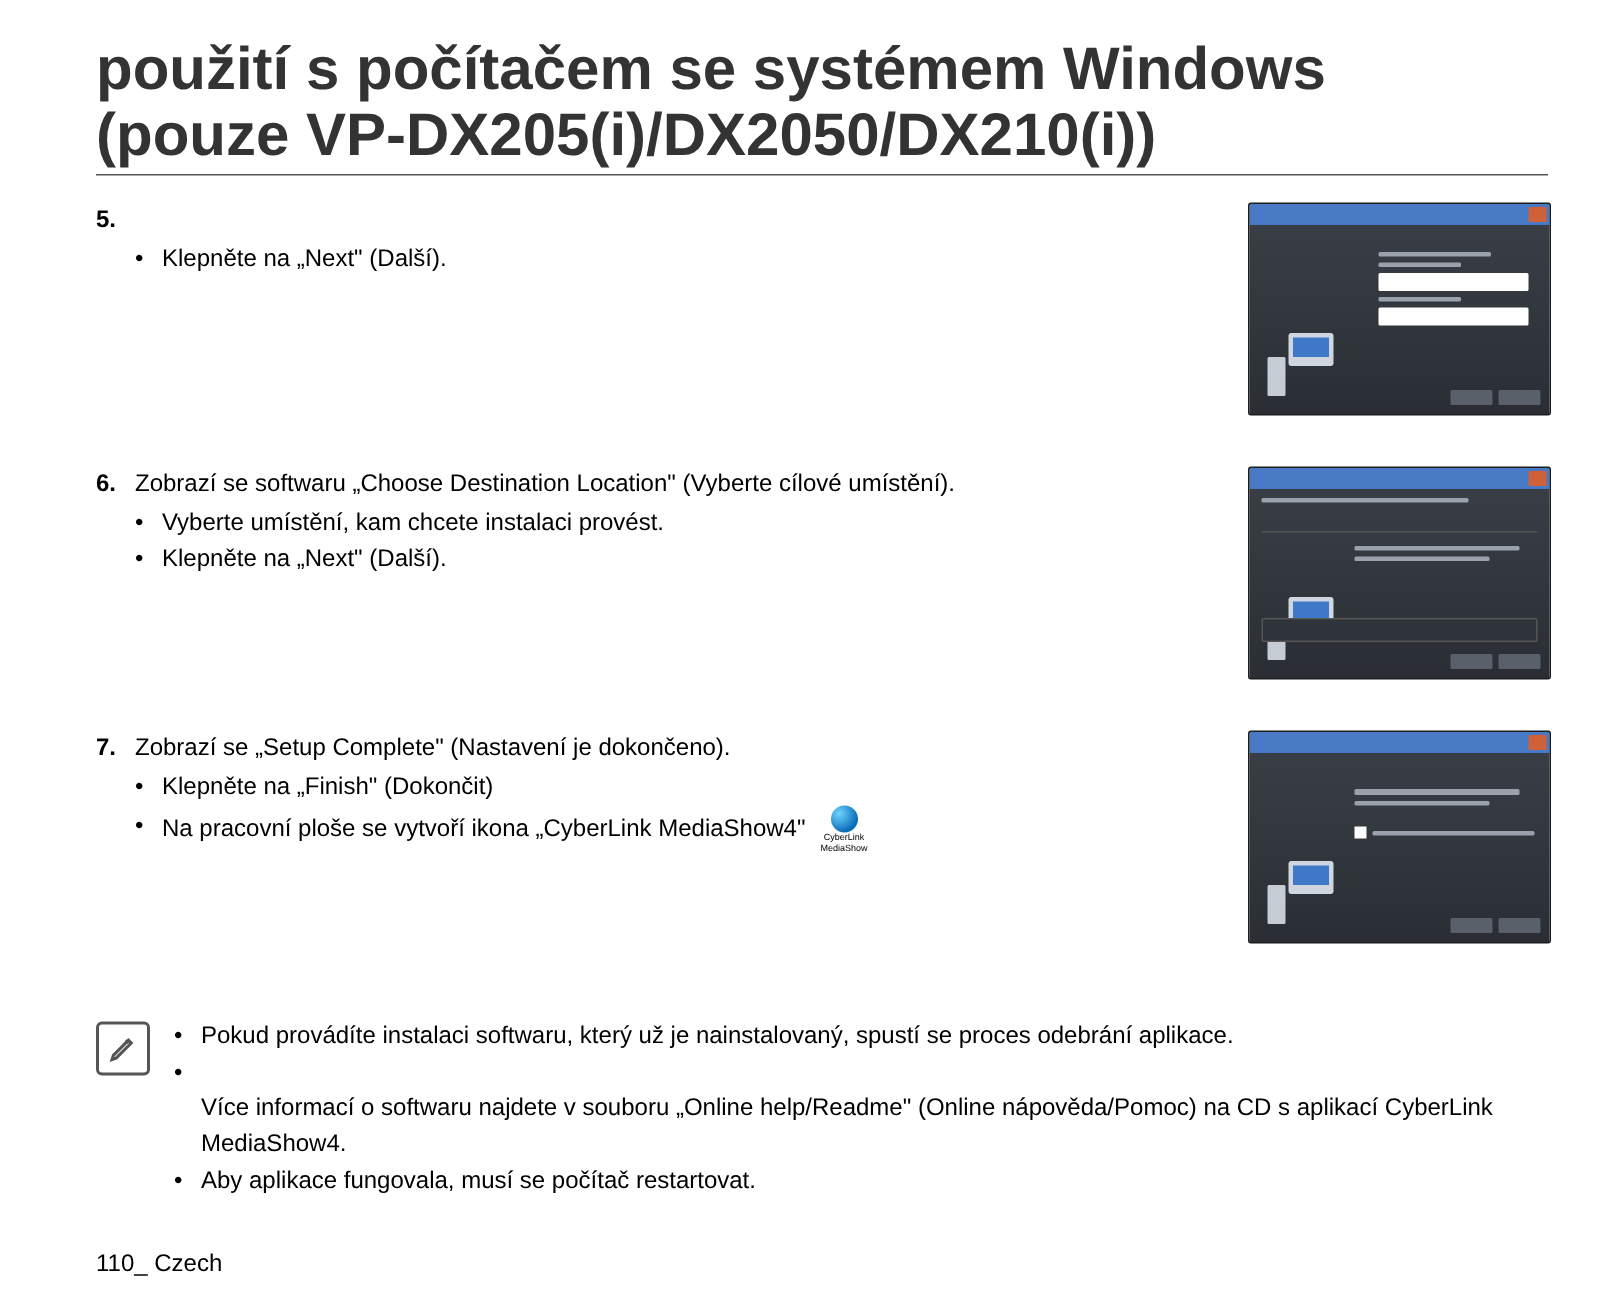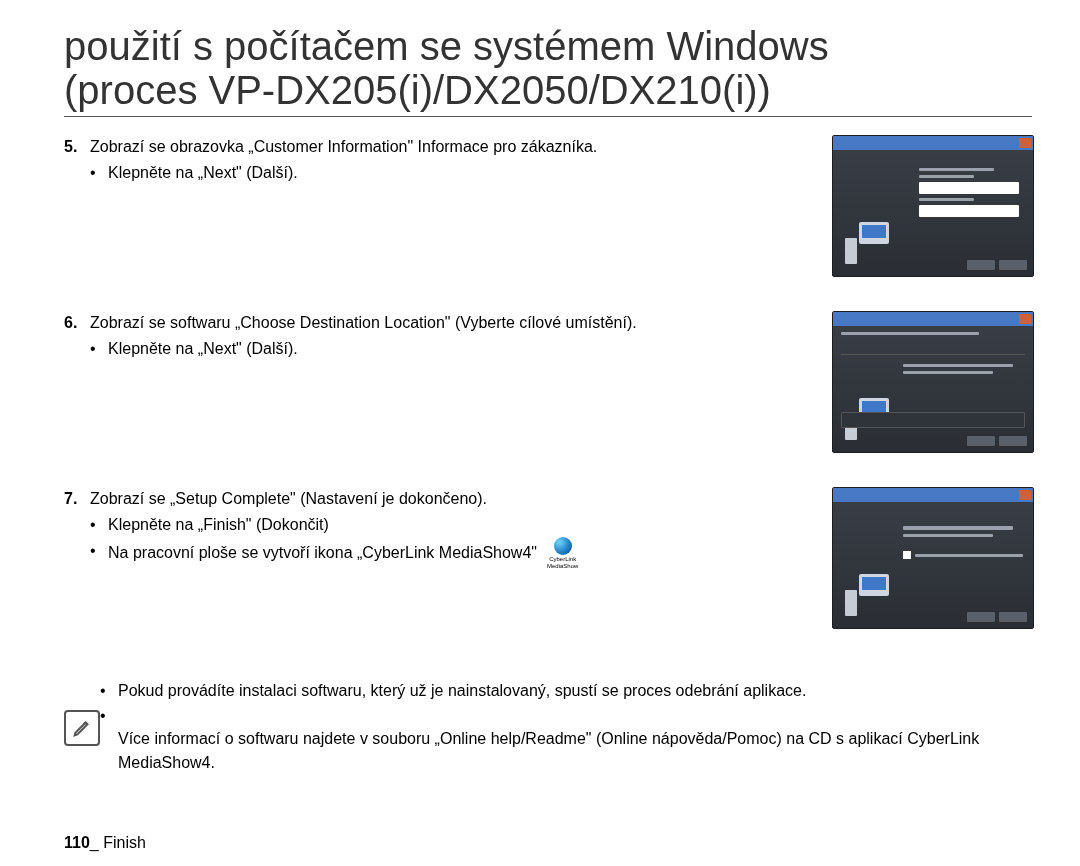--- a/index.html
+++ b/index.html
@@ -1,17 +1,17 @@
 <!DOCTYPE html>
 <html><head>
 <meta charset="utf-8">
 <style>
   html,body{margin:0;padding:0;background:#fff;font-family:Arial,Helvetica,sans-serif;color:#000}
   .page{width:1080px;height:866px;position:relative;box-sizing:border-box;padding:24px 48px 0 64px}
-  .title{font-size:40px;line-height:1.1;font-weight:400;color:#333;margin:0 0 4px}
+  .title{font-size:40px;line-height:1.1;font-weight:700;color:#333;margin:0 0 4px}
   .rule{border:none;border-top:1px solid #555;margin:4px 0 18px}
   .row{display:flex;align-items:flex-start;gap:24px;margin:0 0 34px}
   .textcol{flex:1}
   .num-line{display:flex;gap:6px;font-size:16px;line-height:1.5}
   .num{font-weight:700;min-width:20px}
   .sub{margin:2px 0 0 26px;padding:0;list-style:none}
   .sub li{font-size:16px;line-height:1.5;position:relative;padding-left:18px}
   .sub li::before{content:"•";position:absolute;left:0}
   .sub li.inline-icon{display:flex;flex-wrap:wrap;align-items:center;gap:4px}
   .sub li.inline-icon::before{top:2px}
@@ -34,44 +34,43 @@
   .btn-row{position:absolute;bottom:6px;right:6px;display:flex;gap:4px}
   .fake-btn{width:28px;height:10px;background:#5a6069;border-radius:1px}
   
   .inst1 .panel{position:absolute;top:28px;right:14px;width:100px}
   .inst2 .header{position:absolute;top:18px;left:8px;right:8px;height:24px;border-bottom:1px solid #555}
   .inst2 .body{position:absolute;top:48px;left:70px;right:10px}
   .inst2 .pathbox{position:absolute;left:8px;right:8px;bottom:24px;height:14px;background:#2f333a;border:1px solid #555;border-radius:1px}
   .inst3 .body{position:absolute;top:34px;left:70px;right:10px}
   .inst3 .check{width:8px;height:8px;background:#fff;display:inline-block;margin-right:4px}
   
-  .note-row{display:flex;align-items:center;margin:50px 0 0}
+  .note-row{display:flex;align-items:flex-start;gap:16px;margin:50px 0 0}
   .note-icon{width:32px;height:32px;border:2px solid #555;border-radius:4px;display:flex;align-items:center;justify-content:center;flex:none;margin-top:2px}
   .note-list{list-style:none;margin:0;padding:0;flex:1}
   .note-list li{font-size:16px;line-height:1.45;position:relative;padding-left:18px;margin:0 0 2px}
   .note-list li::before{content:"•";position:absolute;left:0}
   .footer{position:absolute;bottom:14px;left:64px;font-size:16px}
-  .footer b{font-weight:700}
+  .footer b{font-weight:400}
 </style>
 </head>
 <body>
 
 <div class="page">
 
   <h1 class="title">
     <span>použití s počítačem se systémem Windows</span><br>
-    <span>(proces VP-DX205(i)/DX2050/DX210(i))</span>
+    <span>(pouze VP-DX205(i)/DX2050/DX210(i))</span>
   </h1>
   <hr class="rule">
 
   <div class="row">
     <div class="textcol">
       <div class="num-line">
         <span class="num">5.</span>
-        <span>Zobrazí se obrazovka „Customer Information" Informace pro zákazníka.</span>
       </div>
       <ul class="sub">
         <li>Klepněte na „Next" (Další).</li>
       </ul>
     </div>
     <div class="screenshot">
       <div class="installer inst1">
         <div class="titlebar">
             <div class="closebox"></div>
           </div>
@@ -94,20 +93,21 @@
     </div>
   </div>
 
   <div class="row">
     <div class="textcol">
       <div class="num-line">
         <span class="num">6.</span>
         <span>Zobrazí se softwaru „Choose Destination Location" (Vyberte cílové umístění).</span>
       </div>
       <ul class="sub">
+        <li>Vyberte umístění, kam chcete instalaci provést.</li>
         <li>Klepněte na „Next" (Další).</li>
       </ul>
     </div>
     <div class="screenshot">
       <div class="installer inst2">
         <div class="titlebar">
             <div class="closebox"></div>
           </div>
         <div class="header">
             <div class="fake-line med" style="margin-top:2px"></div>
@@ -181,20 +181,21 @@
       </svg>
     </div>
     <ul class="note-list">
       <li>
         <span>Pokud provádíte instalaci softwaru, který už je nainstalovaný, spustí se proces odebrání aplikace.</span><br>
       </li>
       <li>
         <br>
         <span>Více informací o softwaru najdete v souboru „Online help/Readme" (Online nápověda/Pomoc) na CD s aplikací CyberLink MediaShow4.</span>
       </li>
+      <li>Aby aplikace fungovala, musí se počítač restartovat.</li>
     </ul>
   </div>
 
   <div class="footer">
-    <b>110</b><span>_ </span><span>Finish</span>
+    <b>110</b><span>_ </span><span>Czech</span>
   </div>
 
 </div>
 
 </body></html>

